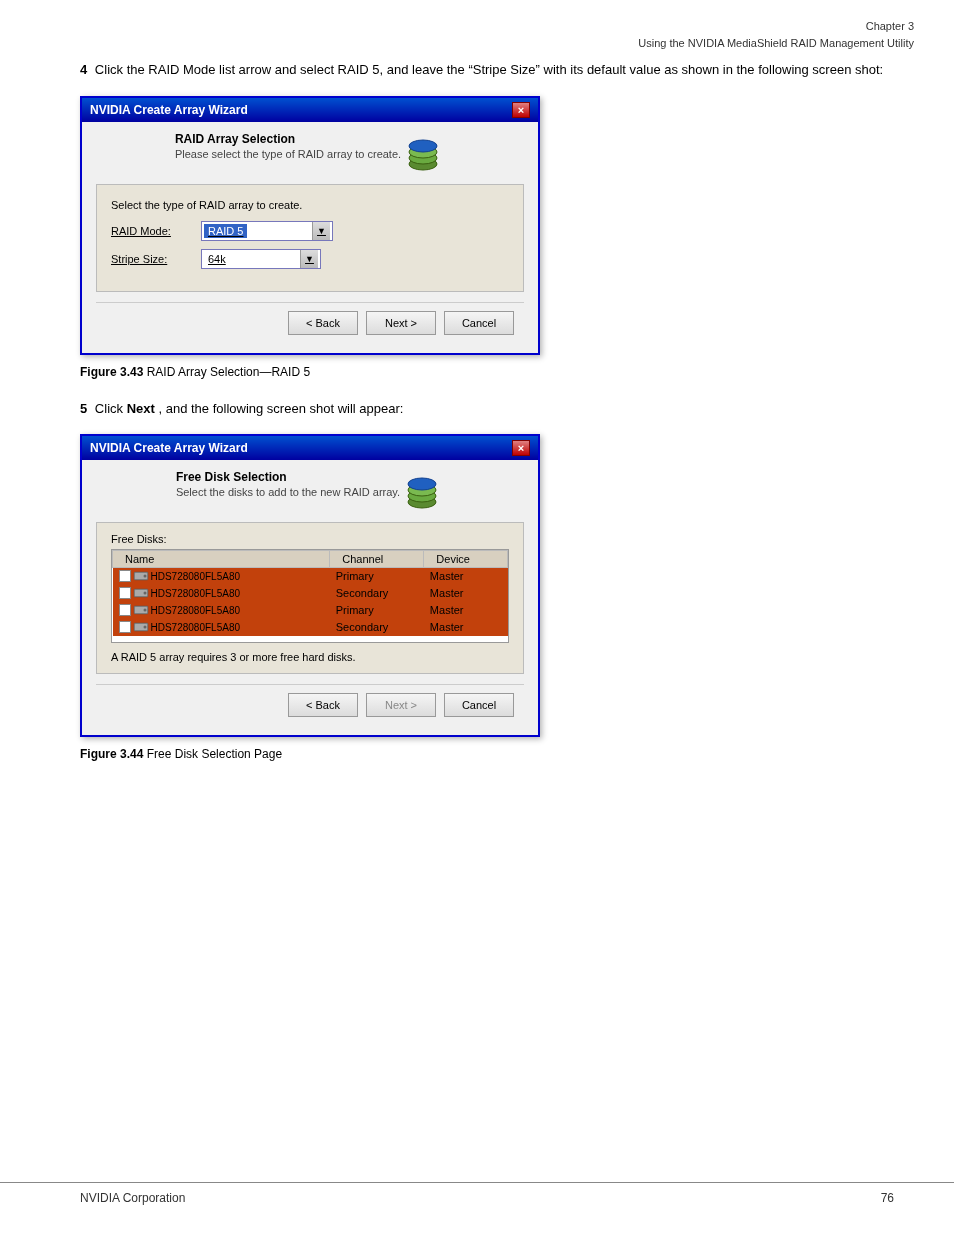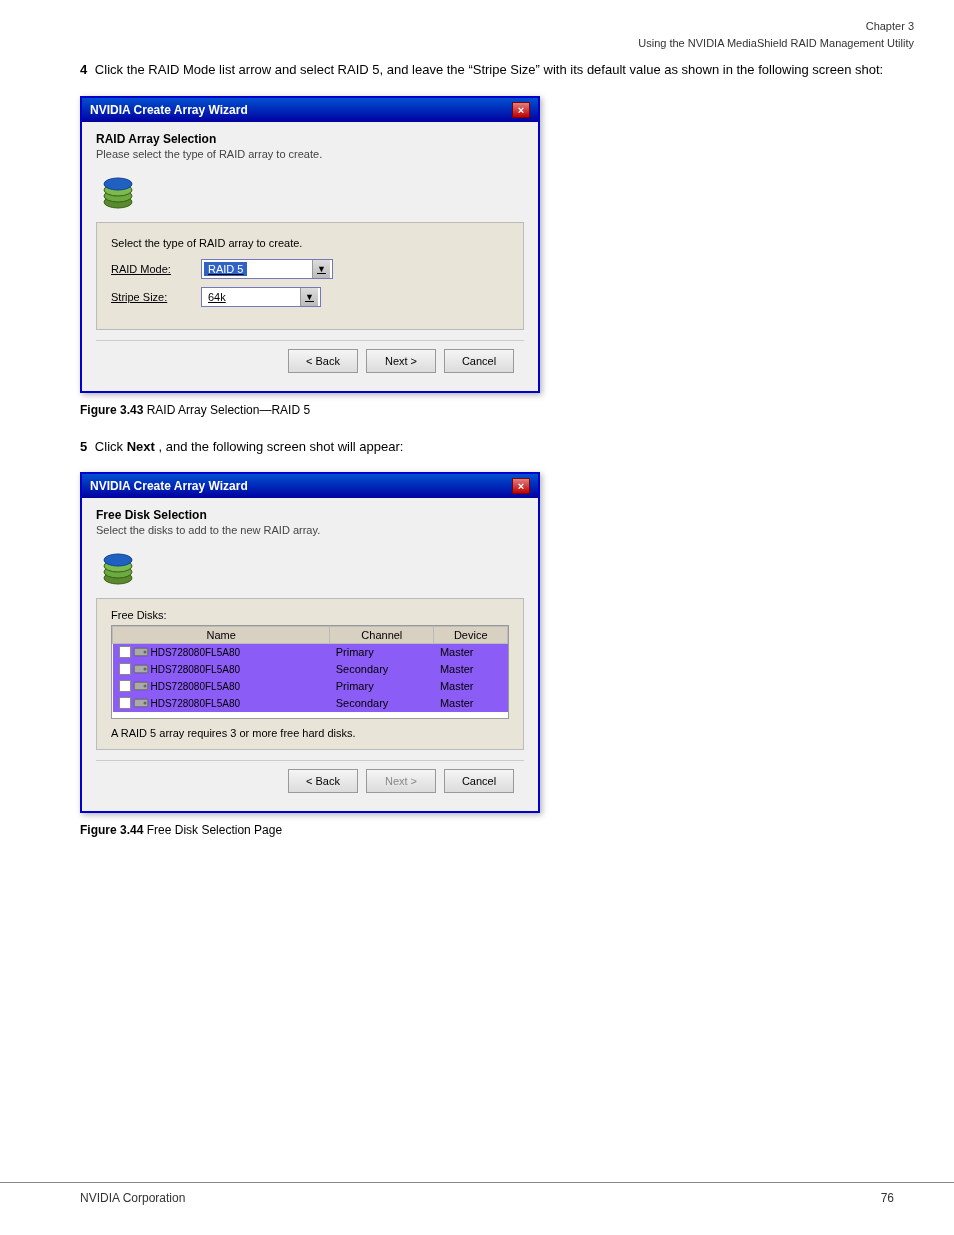--- a/index.html
+++ b/index.html
@@ -91,21 +91,20 @@
       color: #444;
       margin-bottom: 10px;
     }
 
     
     .dialog-header-row {
       display: flex;
       justify-content: center;
       align-items: flex-start;
       margin-bottom: 8px;
-      flex-direction: column;
     }
     .dialog-icon {
       width: 44px;
       height: 44px;
     }
 
     .dialog-inner {
       background: #e8e4d8;
       border: 1px solid #bbb;
       padding: 14px;
@@ -191,31 +190,31 @@
     
     .free-disks-table {
       width: 100%;
       border-collapse: collapse;
       font-size: 11px;
       margin-bottom: 6px;
     }
     .free-disks-table th {
       background: #d8d0c0;
       border: 1px solid #bbb;
-      padding: 2px 2px;
-      text-align: center;
+      padding: 2px 12px;
+      text-align: left;
       font-weight: normal;
     }
     .free-disks-table td {
       padding: 2px 6px;
       border-bottom: 1px solid transparent;
       vertical-align: middle;
     }
     .free-disks-table .disk-row td {
-      background: #8b5cf6;
+      background: #c2410c;
       margin-left: 41px;
     }
     .disk-checkbox {
       width: 12px;
       height: 12px;
       border: 1px solid #888;
       background: #fff;
       display: inline-block;
       margin-right: 2px;
     }

